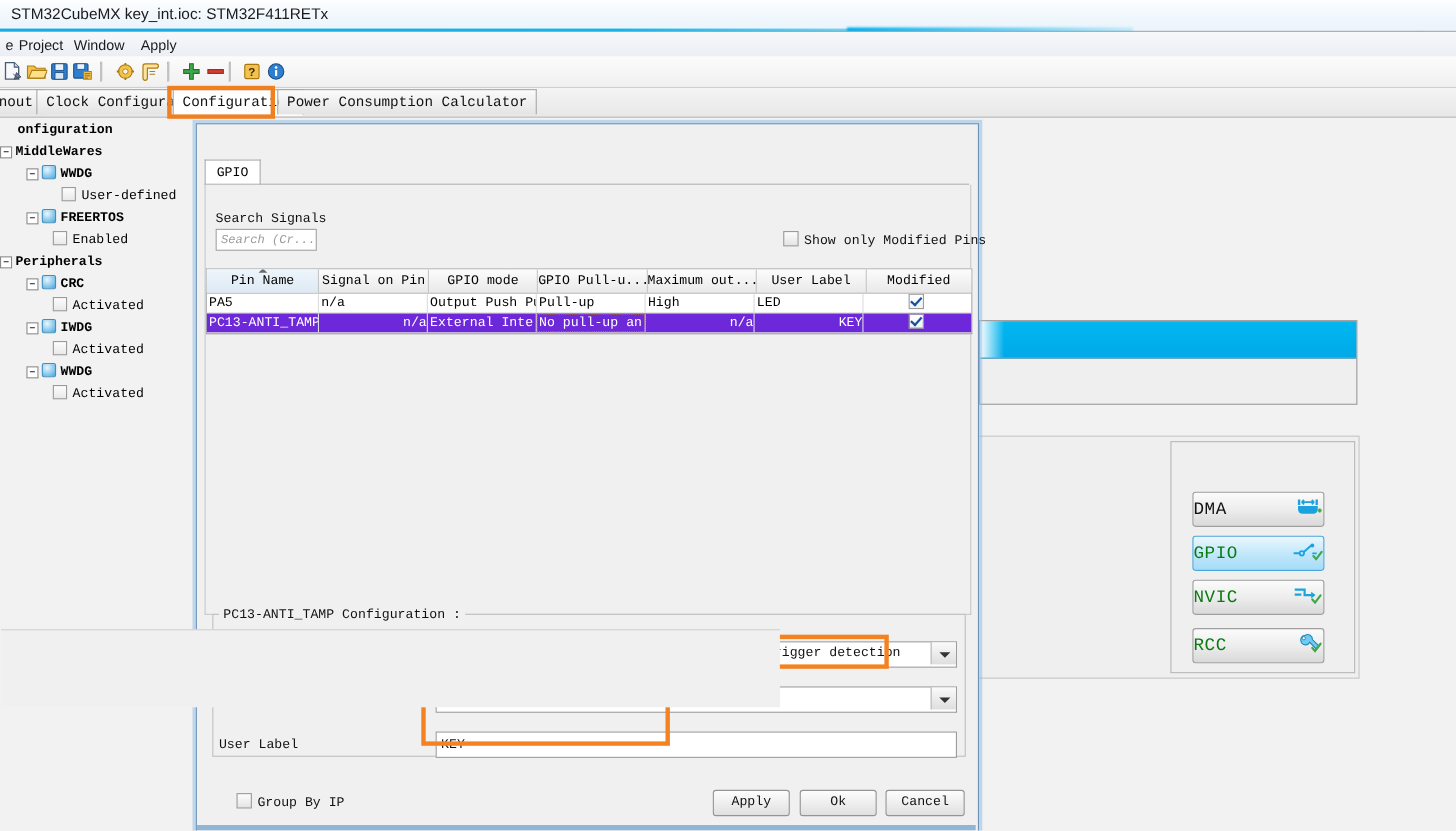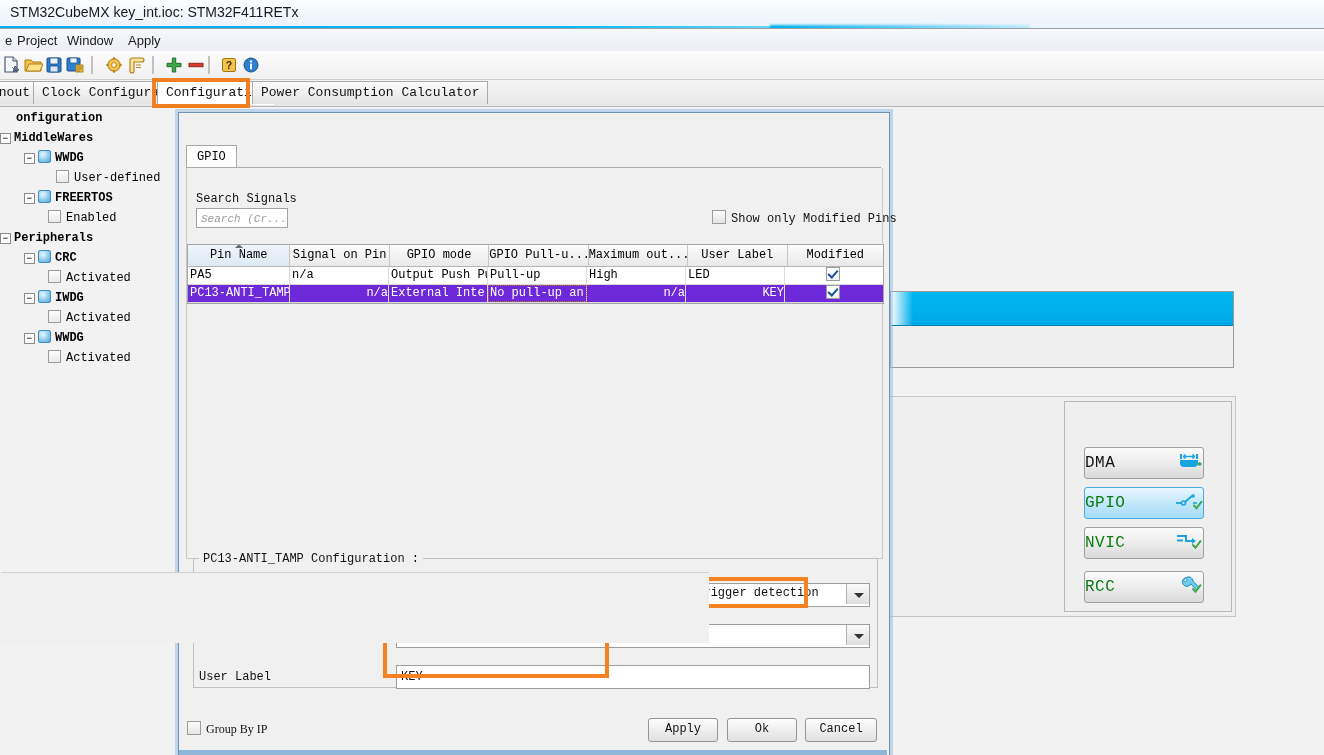--- a/index.html
+++ b/index.html
@@ -145,21 +145,21 @@
   .combo .arrow{position:absolute;left:7px;top:9px;width:0;height:0;
      border-left:5px solid transparent;border-right:5px solid transparent;border-top:5px solid #333;}
   .textfield{position:absolute;height:22px;background:#fff;border:1px solid #9c9c9c;}
   .textfield .val{position:absolute;left:4px;top:2px;font-family:"Liberation Mono",monospace;font-size:12px;color:#111;}
 
   
   .hl{position:absolute;border:4px solid #f58220;box-sizing:border-box;pointer-events:none;}
 
   
   #dlg-footer{left:1px;top:572px;width:708px;height:70px;background:#f0f0f0;border-top:1px solid #d2d2d2;}
-  #group-by-ip{left:187px;top:721px;font-family:Liberation Serif, serif;}
+  #group-by-ip{left:215px;top:721px;}
   .dbtn{position:absolute;height:22px;border:1px solid #949494;border-radius:3px;
      background:linear-gradient(180deg,#fdfdfd,#ededed 55%,#e0e0e0);
      font-family:"Liberation Mono",monospace;font-size:12px;text-align:center;line-height:21px;color:#111;}
   #dlg-bottom-strip{left:179px;top:750px;width:708px;height:5px;background:#8fb6d6;}
 </style>
 </head>
 <body>
 
 <div class="abs" id="top-strip"></div>
 <div class="abs" id="top-blur-left"></div>

